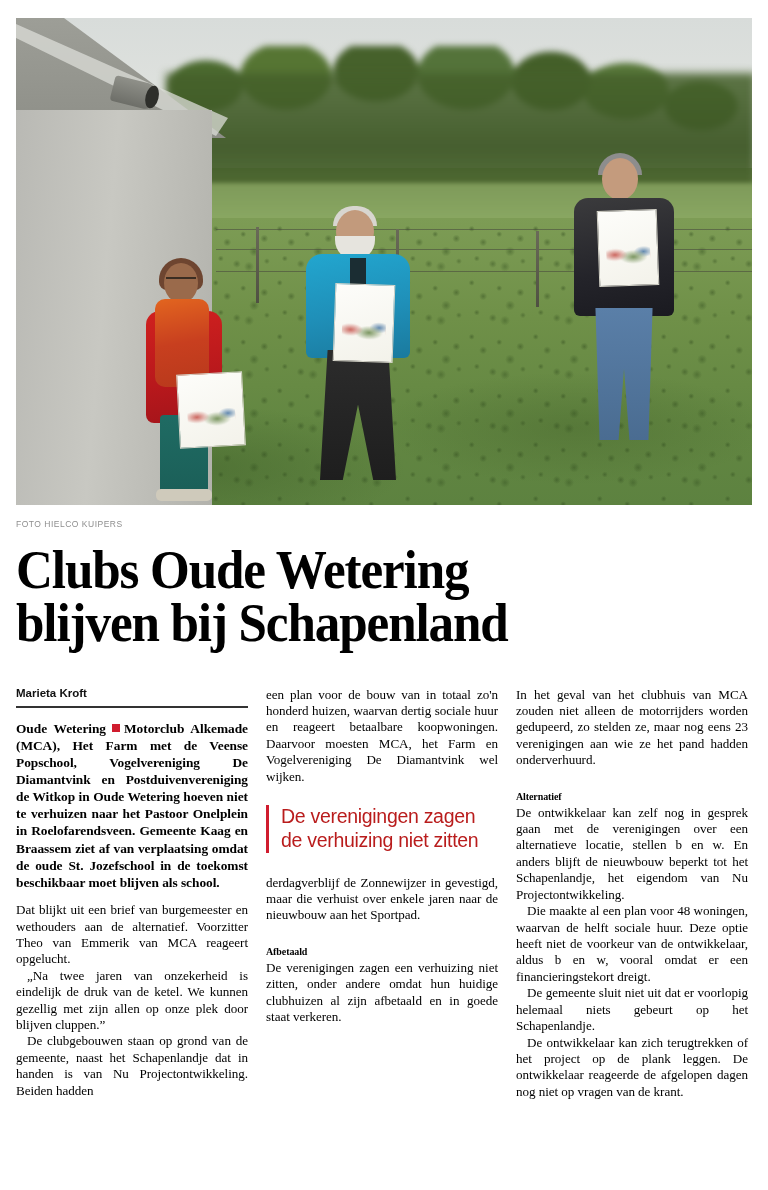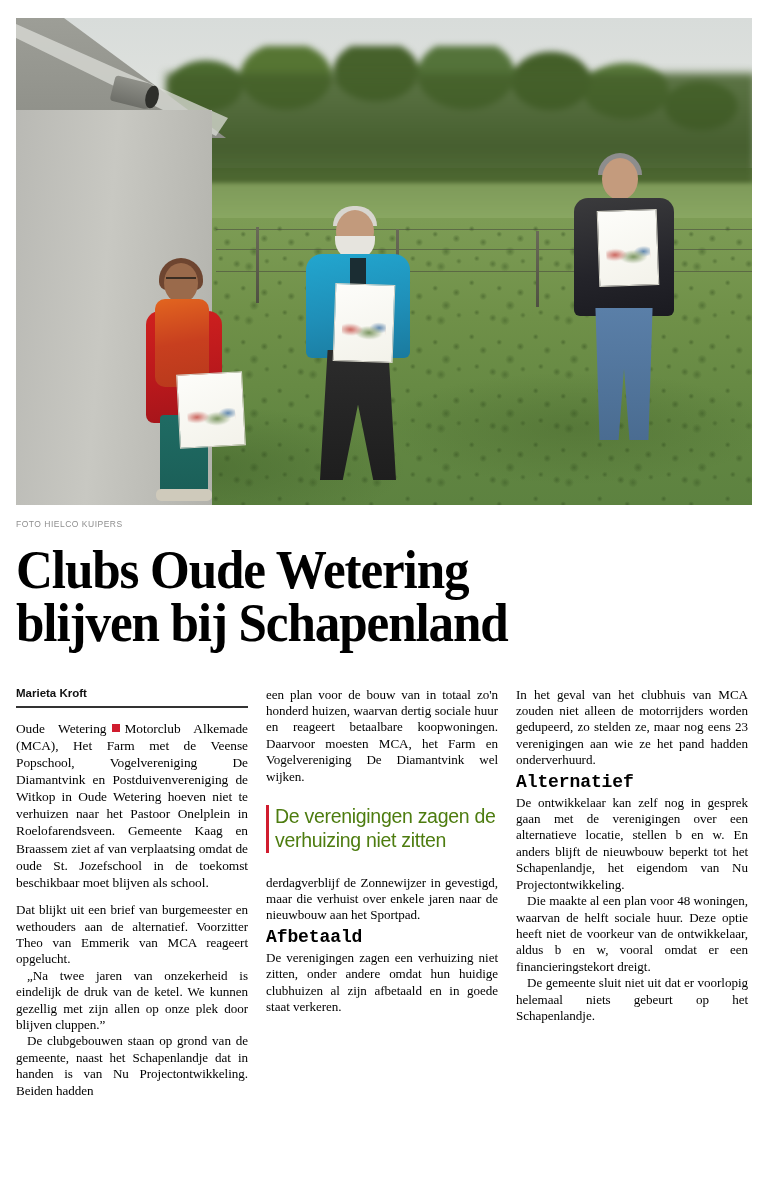--- a/index.html
+++ b/index.html
@@ -206,21 +206,21 @@
     font-family: "Liberation Sans", sans-serif;
     font-weight: bold;
     font-size: 11.5px;
     color: #111;
     padding-bottom: 7px;
     border-bottom: 2.5px solid #333;
     margin-bottom: 12px;
   }
   .lead {
     font-family: "Liberation Serif", serif;
-    font-weight: normal;
+    font-weight: bold;
     font-size: 13.4px;
     line-height: 1.28;
     text-align: justify;
     margin: 0 0 11px 0;
     letter-spacing: -0.05px;
   }
   .bullet-sq {
     display: inline-block;
     width: 8px; height: 8px;
     background: #d01c2e;
@@ -230,35 +230,35 @@
   p.body {
     font-family: "Liberation Serif", serif;
     font-size: 13.1px;
     line-height: 1.255;
     text-align: justify;
     margin: 0;
     letter-spacing: -0.05px;
   }
   p.body + p.body { text-indent: 11px; }
   .subhead {
-    font-family: Liberation Mono, monospace;
+    font-family: Liberation Serif, serif;
     font-weight: bold;
-    font-size: 18px;
-    margin: 3px 0 3px 0;
+    font-size: 10px;
+    margin: 22px 0 3px 0;
     letter-spacing: -0.1px;
   }
   .pullquote {
     margin: 20px 0 22px 0;
-    padding-left: 6px;
+    padding-left: 12px;
     border-left: 3px solid #d01c2e;
     font-family: "Liberation Sans", sans-serif;
     font-weight: normal;
     font-size: 19.5px;
     line-height: 1.22;
-    color: #4d7c0f;
+    color: #b91c1c;
     letter-spacing: -0.3px;
   }
 </style>
 </head>
 <body>
 
 <div class="page">
 
   <div class="photo-block">
     <div class="photo">
@@ -339,16 +339,17 @@
       <div class="subhead">Afbetaald</div>
       <p class="body">De verenigingen zagen een verhuizing niet zitten, onder andere omdat hun huidige clubhuizen al zijn afbetaald en in goede staat verkeren.</p>
     </div>
 
     <div class="col">
       <p class="body">In het geval van het clubhuis van MCA zouden niet alleen de motorrijders worden gedupeerd, zo stelden ze, maar nog eens 23 verenigingen aan wie ze het pand hadden onderverhuurd.</p>
       <div class="subhead">Alternatief</div>
       <p class="body">De ontwikkelaar kan zelf nog in gesprek gaan met de verenigingen over een alternatieve locatie, stellen b en w. En anders blijft de nieuwbouw beperkt tot het Schapenlandje, het eigendom van Nu Projectontwikkeling.</p>
       <p class="body">Die maakte al een plan voor 48 woningen, waarvan de helft sociale huur. Deze optie heeft niet de voorkeur van de ontwikkelaar, aldus b en w, vooral omdat er een financieringstekort dreigt.</p>
       <p class="body">De gemeente sluit niet uit dat er voorlopig helemaal niets gebeurt op het Schapenlandje.</p>
+      <p class="body">De ontwikkelaar kan zich terugtrekken of het project op de plank leggen. De ontwikkelaar reageerde de afgelopen dagen nog niet op vragen van de krant.</p>
     </div>
 
   </div>
 </div>
 
 </body></html>

